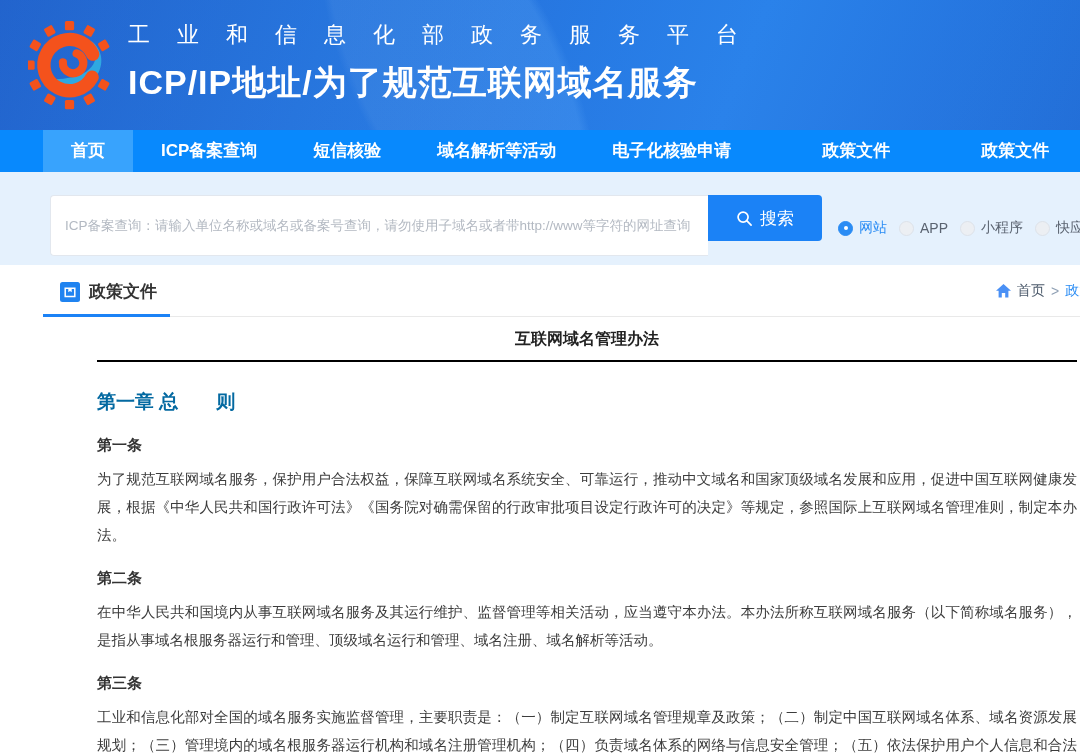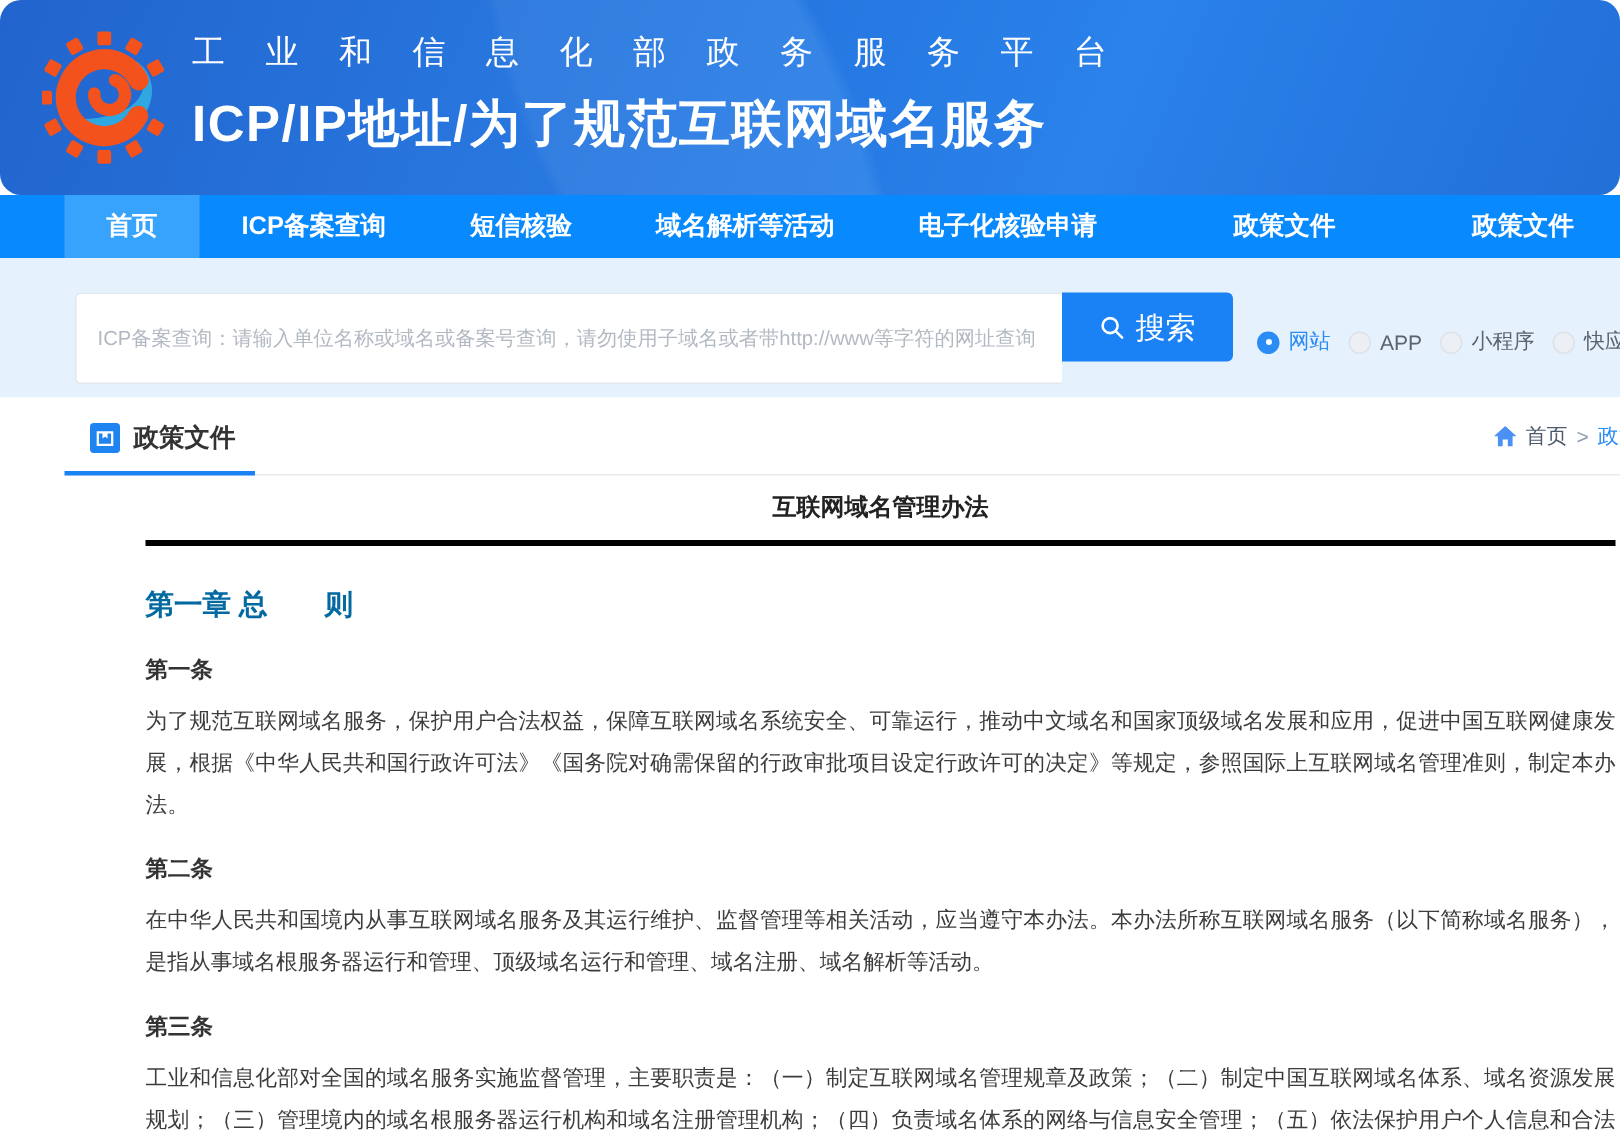--- a/index.html
+++ b/index.html
@@ -9,21 +9,20 @@
     background:#fff;
   }
   
   .header{
     position:relative;height:130px;
     background:
       radial-gradient(circle at 14% 175%, rgba(120,190,255,.18) 0 46%, transparent 47%),
       radial-gradient(circle at 70% -60%, rgba(255,255,255,.06) 0 55%, transparent 56%),
       linear-gradient(112deg,#0f50c2 0%,#1565d6 30%,#1d7ae9 68%,#1566d6 100%);
     overflow:hidden;
-    border-radius:14px;
   }
   .logo{position:absolute;left:28px;top:6px;width:82px;height:110px;}
   .header-text{position:absolute;left:128px;top:20px;color:#fff;}
   .platform-name{
     font-size:22px;letter-spacing:27px;white-space:nowrap;font-weight:400;
   }
   .system-title{
     margin-top:10px;font-size:34px;font-weight:600;letter-spacing:1px;white-space:nowrap;
   }
   
@@ -40,21 +39,21 @@
     position:absolute;left:50px;top:23px;width:658px;height:61px;
     box-sizing:border-box;border:1px solid #e2e7ee;border-right:none;
     border-radius:4px 0 0 4px;background:#fff;padding:0 14px;
     font-size:13.5px;color:#444;outline:none;
     font-family:"Liberation Sans","DejaVu Sans",sans-serif;
   }
   .search-input::placeholder{color:#b3b9c2;}
   .search-btn{
     position:absolute;left:708px;top:23px;width:114px;height:46px;
     background:#1b82f6;border:none;border-radius:0 4px 4px 0;color:#fff;
-    font-size:20px;display:flex;align-items:center;justify-content:center;gap:7px;
+    font-size:17px;display:flex;align-items:center;justify-content:center;gap:7px;
     cursor:pointer;font-family:inherit;
   }
   .radio-group{
     position:absolute;left:838px;top:47px;display:flex;align-items:center;
     gap:12px;white-space:nowrap;
   }
   .radio-item{display:flex;align-items:center;gap:6px;cursor:pointer;}
   .radio-dot{
     width:15px;height:15px;border-radius:50%;background:#eceff3;
     border:1px solid #dde2e9;box-sizing:border-box;position:relative;flex:0 0 auto;
@@ -75,21 +74,21 @@
   .tab-underline{position:absolute;left:43px;bottom:0;width:127px;height:3px;background:#1b82f6;}
   .breadcrumb{
     position:absolute;left:996px;top:17px;display:flex;align-items:center;gap:6px;
     font-size:14px;white-space:nowrap;
   }
   .crumb-home{color:#4c5a6b;cursor:pointer;}
   .crumb-sep{color:#8fa0b4;}
   .crumb-current{color:#2a8cf4;cursor:pointer;}
   .article{margin-left:97px;padding-right:3px;}
   .article-title-row{
-    height:43px;line-height:43px;text-align:center;border-bottom:4px solid #000000;
+    height:43px;line-height:43px;text-align:center;border-bottom:2px solid #000000;
     font-size:16px;font-weight:700;color:#222;
   }
   .chapter{margin-top:26px;font-size:19px;font-weight:700;color:#0369a1;line-height:28px;}
   .sec-heading{margin-top:15px;font-size:15px;font-weight:700;color:#333;line-height:28px;font-family:Liberation Serif, serif;}
   .sec-text{
     margin-top:6px;font-size:14.5px;color:#3c3c3c;line-height:28px;
     text-align:justify;
   }
 </style>
 </head>

